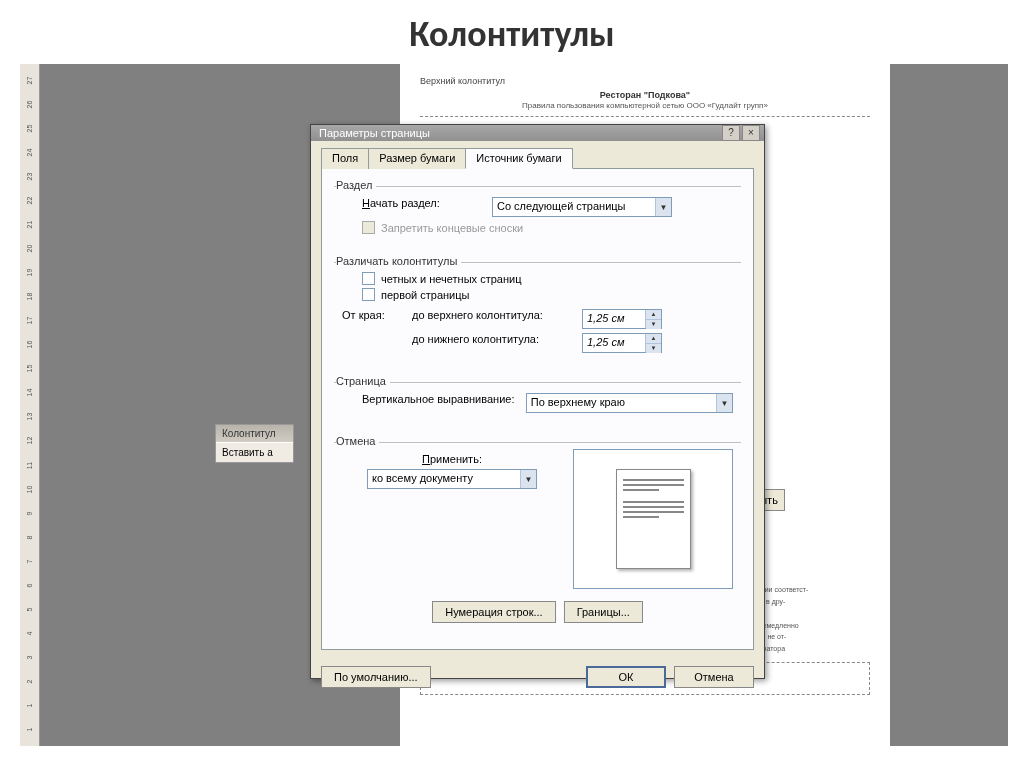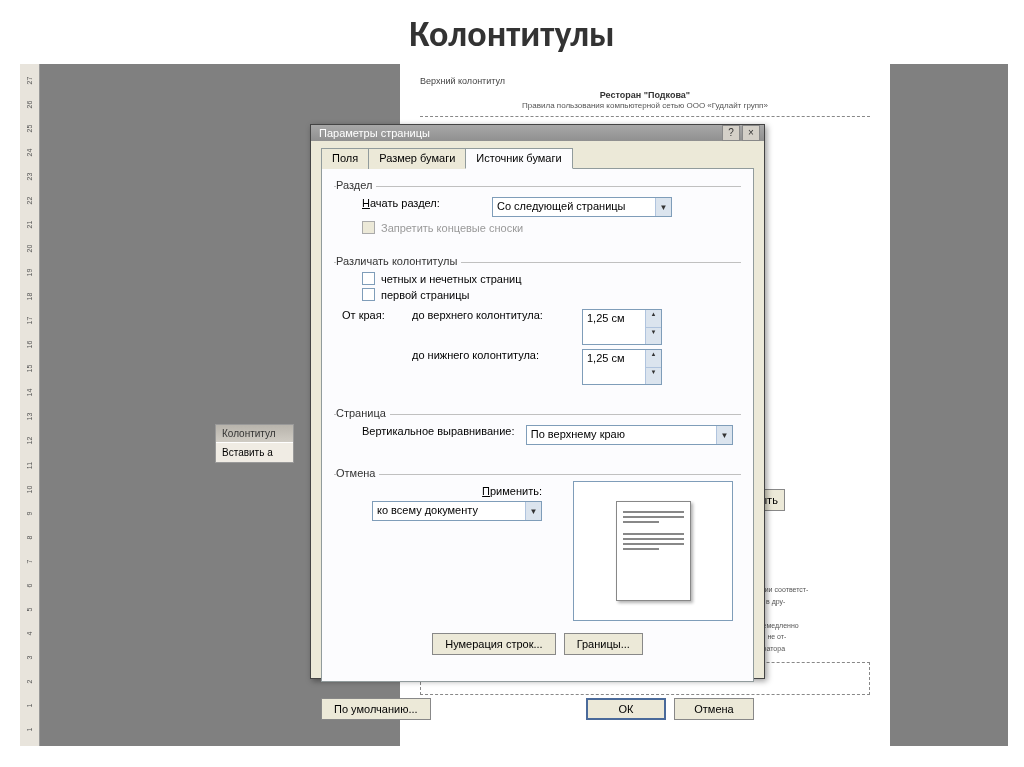--- a/index.html
+++ b/index.html
@@ -171,23 +171,24 @@
 .combo-arrow {
   width: 16px;
   background: #dbe4ee;
   border-left: 1px solid #b0c4de;
   display: flex; align-items: center; justify-content: center;
   font-size: 8px; color: #333;
   cursor: pointer;
 }
 .spinner {
   display: flex;
-  height: 36px;
+  height: 20px;
   border: 1px solid #7f9db9;
   background: #fff;
+  font-style: italic;
 }
 .spinner-text { flex: 1; padding: 2px 4px; font-size: 11px; }
 .spinner-arrows {
   width: 16px;
   display: flex; flex-direction: column;
   border-left: 1px solid #b0c4de;
 }
 .spinner-arrows div {
   flex: 1; background: #dbe4ee;
   font-size: 6px; text-align: center; line-height: 9px;
@@ -425,21 +426,21 @@
               <div class="combo-text">По верхнему краю</div>
               <div class="combo-arrow">▼</div>
             </div>
           </div>
         </div>
 
         <div class="fieldset" style="flex:1">
           <div class="fieldset-legend">Отмена</div>
           <div class="sample-section">
             <div class="sample-left">
-              <div class="row" style="flex-direction:column; align-items:flex-end; margin-left:20px">
+              <div class="row" style="flex-direction:column; align-items:center; margin-left:20px">
                 <div style="margin-bottom:4px">
                   <span class="underline-accel">П</span><span>рименить:</span>
                 </div>
                 <div class="combo" style="width:170px">
                   <div class="combo-text">ко всему документу</div>
                   <div class="combo-arrow">▼</div>
                 </div>
               </div>
             </div>
             <div class="preview-box">

